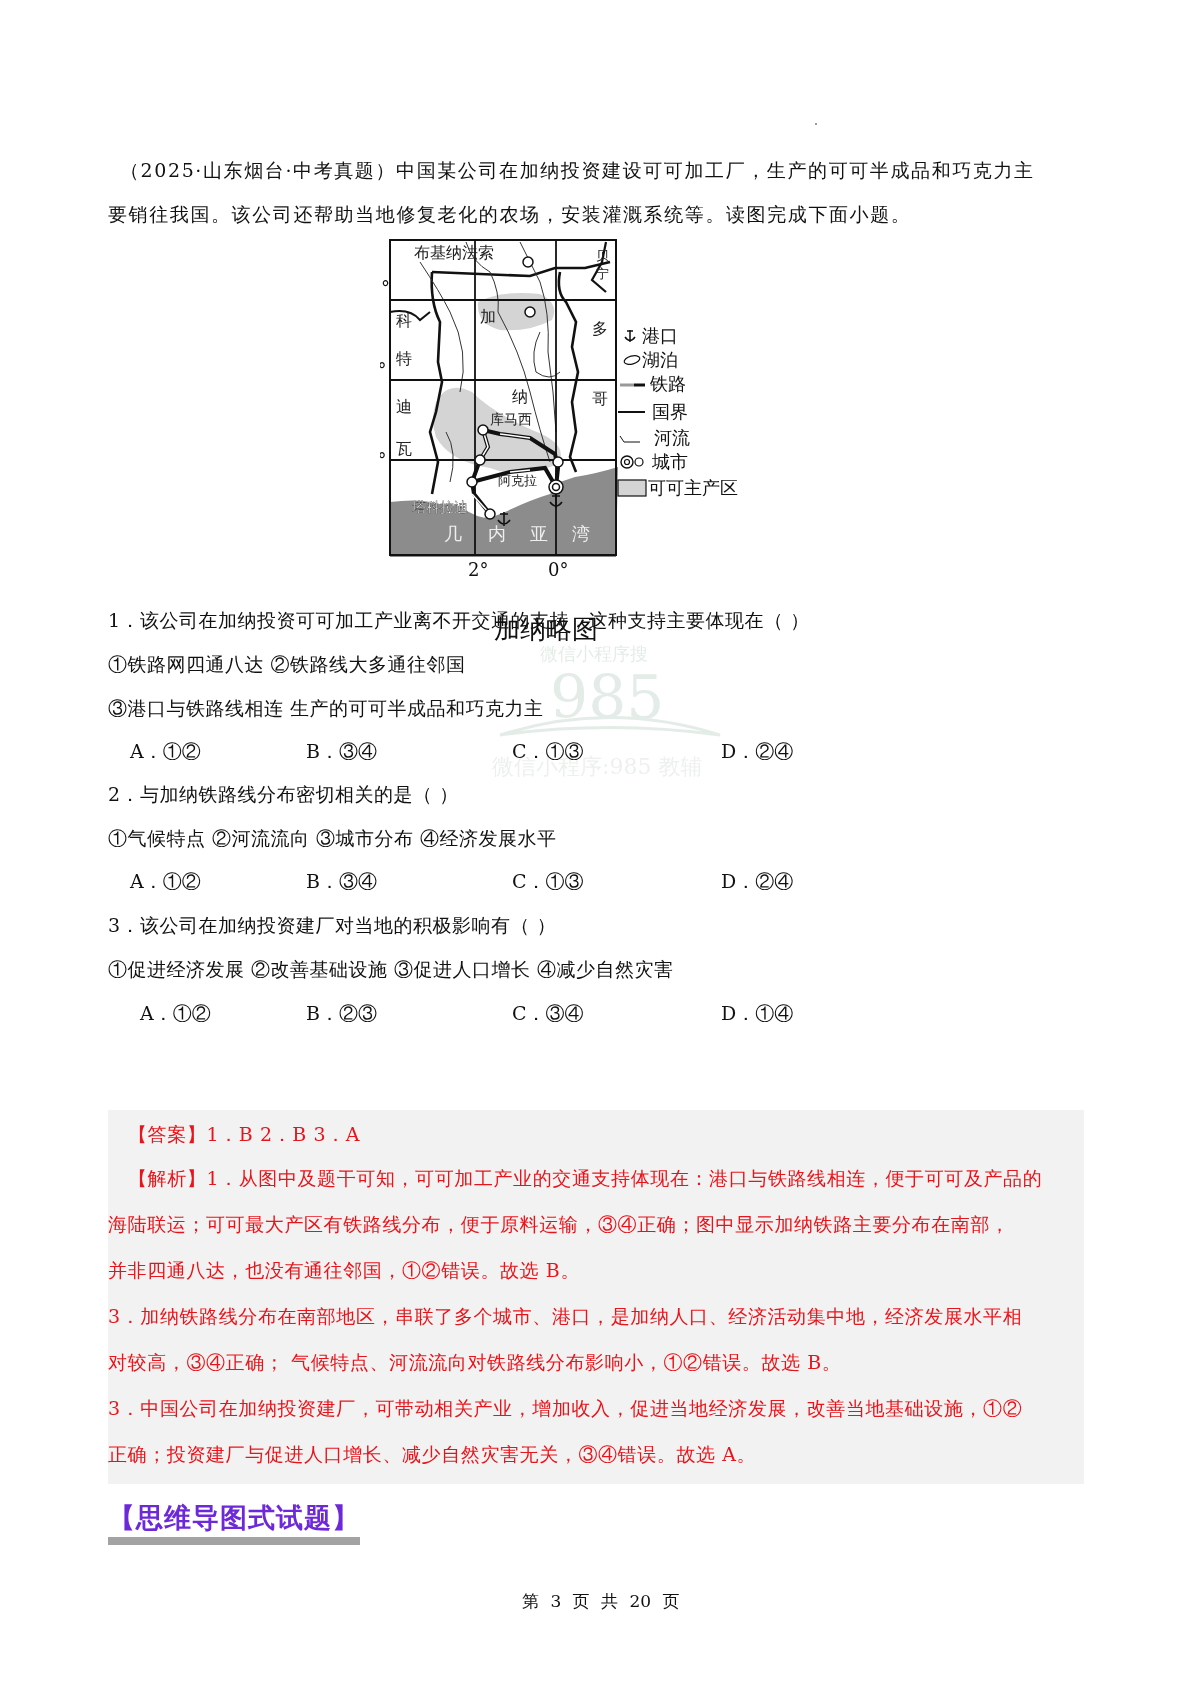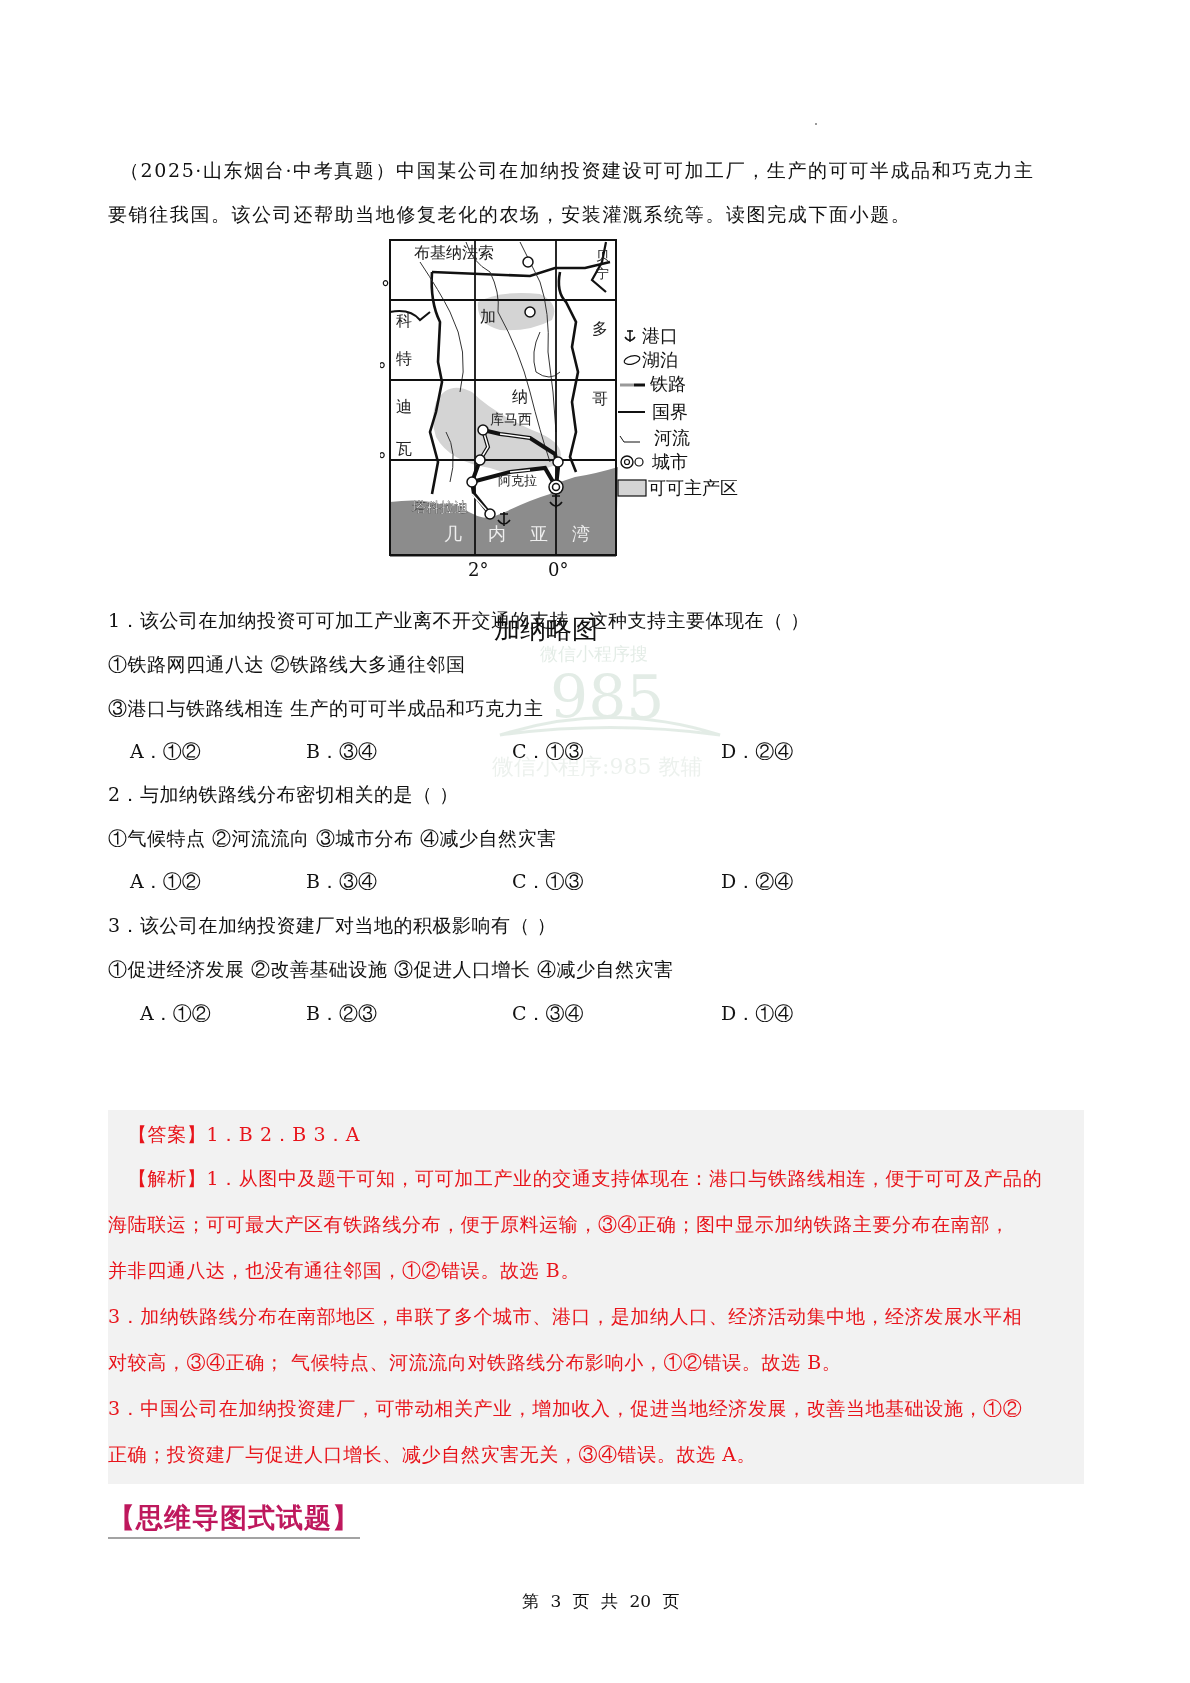--- a/index.html
+++ b/index.html
@@ -25,22 +25,22 @@
   
   .answer-box {
     position: absolute; left: 108px; top: 1110px; width: 976px; height: 374px;
     background: #f2f2f2;
   }
   .red { color: #e8141b; position: absolute; font-size: 19px; line-height: 24px; white-space: nowrap; letter-spacing: 0.6px; }
   .red b { font-weight: normal; margin-left: 20px; }
 
   .section-title {
     position: absolute; left: 108px; top: 1500px; font-size: 27px; font-weight: bold;
-    color: #be185d; font-family: "DejaVu Sans", "Liberation Sans", sans-serif;
-    border-bottom: 2px solid #a3a3a3; padding-bottom: 1px; letter-spacing: 1px;
+    color: #6d28d9; font-family: "DejaVu Sans", "Liberation Sans", sans-serif;
+    border-bottom: 8px solid #a3a3a3; padding-bottom: 1px; letter-spacing: 1px;
   }
   .footer { position: absolute; left: 522px; top: 1590px; font-size: 17px; word-spacing: 6px; }
 
   .watermark { position: absolute; left: 480px; top: 640px; width: 260px; height: 140px; opacity: 0.18; }
   .watermark .wm-text { position: absolute; left: 12px; top: 112px; font-size: 22px; color: #9ab3a0; white-space: nowrap; }
 </style>
 </head>
 <body>
 
 <div class="page">
@@ -171,21 +171,21 @@
   <div class="line q" style="top:652px">①铁路网四通八达    ②铁路线大多通往邻国</div>
   <div class="line q" style="top:696px">③港口与铁路线相连    生产的可可半成品和巧克力主</div>
   <div class="choices" style="left:0; top:739px">
     <span class="choice" style="left:130px">A．①②</span>
     <span class="choice" style="left:306px">B．③④</span>
     <span class="choice" style="left:512px">C．①③</span>
     <span class="choice" style="left:721px">D．②④</span>
   </div>
 
   <div class="line q" style="top:782px">2．与加纳铁路线分布密切相关的是（    ）</div>
-  <div class="line q" style="top:826px">①气候特点    ②河流流向    ③城市分布    ④减少自然灾害</div>
+  <div class="line q" style="top:826px">①气候特点    ②河流流向    ③城市分布    ④经济发展水平</div>
   <div class="choices" style="left:0; top:869px">
     <span class="choice" style="left:130px">A．①②</span>
     <span class="choice" style="left:306px">B．③④</span>
     <span class="choice" style="left:512px">C．①③</span>
     <span class="choice" style="left:721px">D．②④</span>
   </div>
 
   <div class="line q" style="top:913px">3．该公司在加纳投资建厂对当地的积极影响有（    ）</div>
   <div class="line q" style="top:957px">①促进经济发展    ②改善基础设施    ③促进人口增长    ④减少自然灾害</div>
   <div class="choices" style="left:0; top:1001px">

